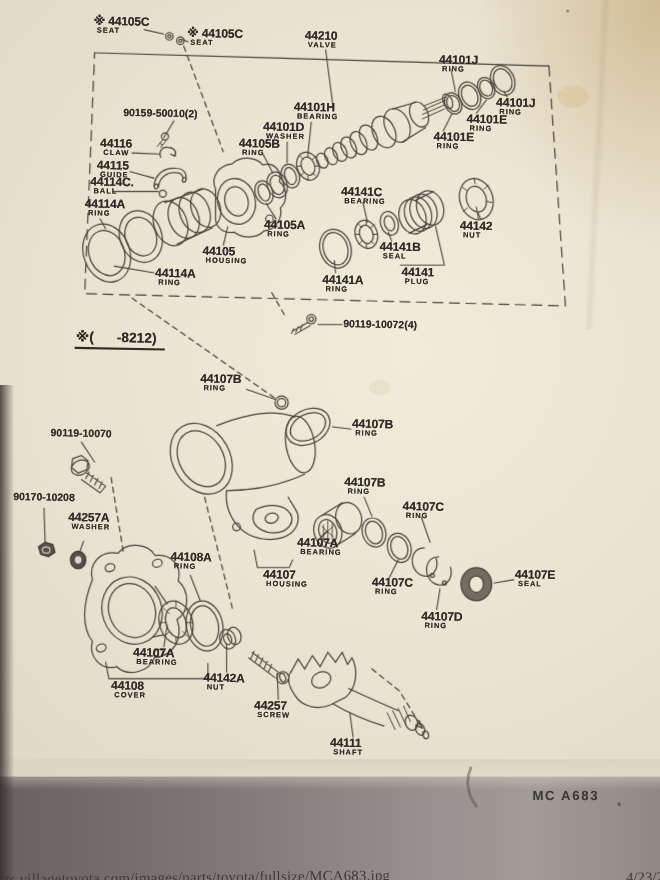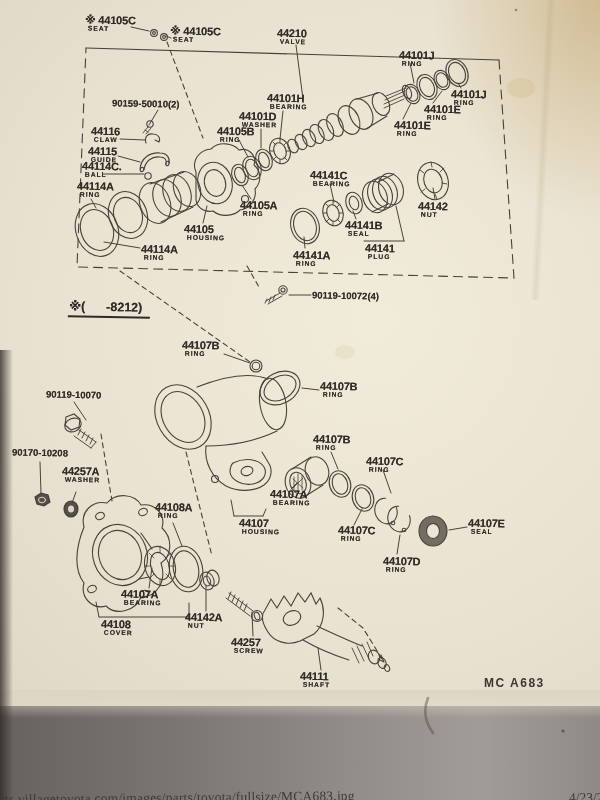--- a/index.html
+++ b/index.html
@@ -44,21 +44,21 @@
   .lbl .nm{font-size:6.8px;font-weight:700;letter-spacing:.9px;margin:1px 0 0 3px;}
   .lbl.code .pn{font-size:9.5px;letter-spacing:0;}
   .note{
     position:absolute;left:68px;top:299px;
     font-size:12.5px;font-weight:700;color:#2e2a25;
     border-bottom:2px solid #2e2a25;padding:0 8px 2px 1px;
     transform:rotate(1deg);
     text-shadow:0 0 .5px rgba(46,42,37,.65);
   }
   .mc-code{
-    position:absolute;left:484px;top:676px;
+    position:absolute;left:484px;top:716px;
     font-size:12px;font-weight:700;letter-spacing:1.5px;color:#3a3631;
   }
   .footer-left{
     position:absolute;left:-6px;bottom:-6px;
     font-family:"Liberation Serif","DejaVu Serif",serif;
     font-size:13.5px;color:#3e3a38;transform:rotate(-.6deg);letter-spacing:.2px;
   }
   .footer-right{
     position:absolute;right:-10px;bottom:-6px;
     font-family:"Liberation Serif","DejaVu Serif",serif;

